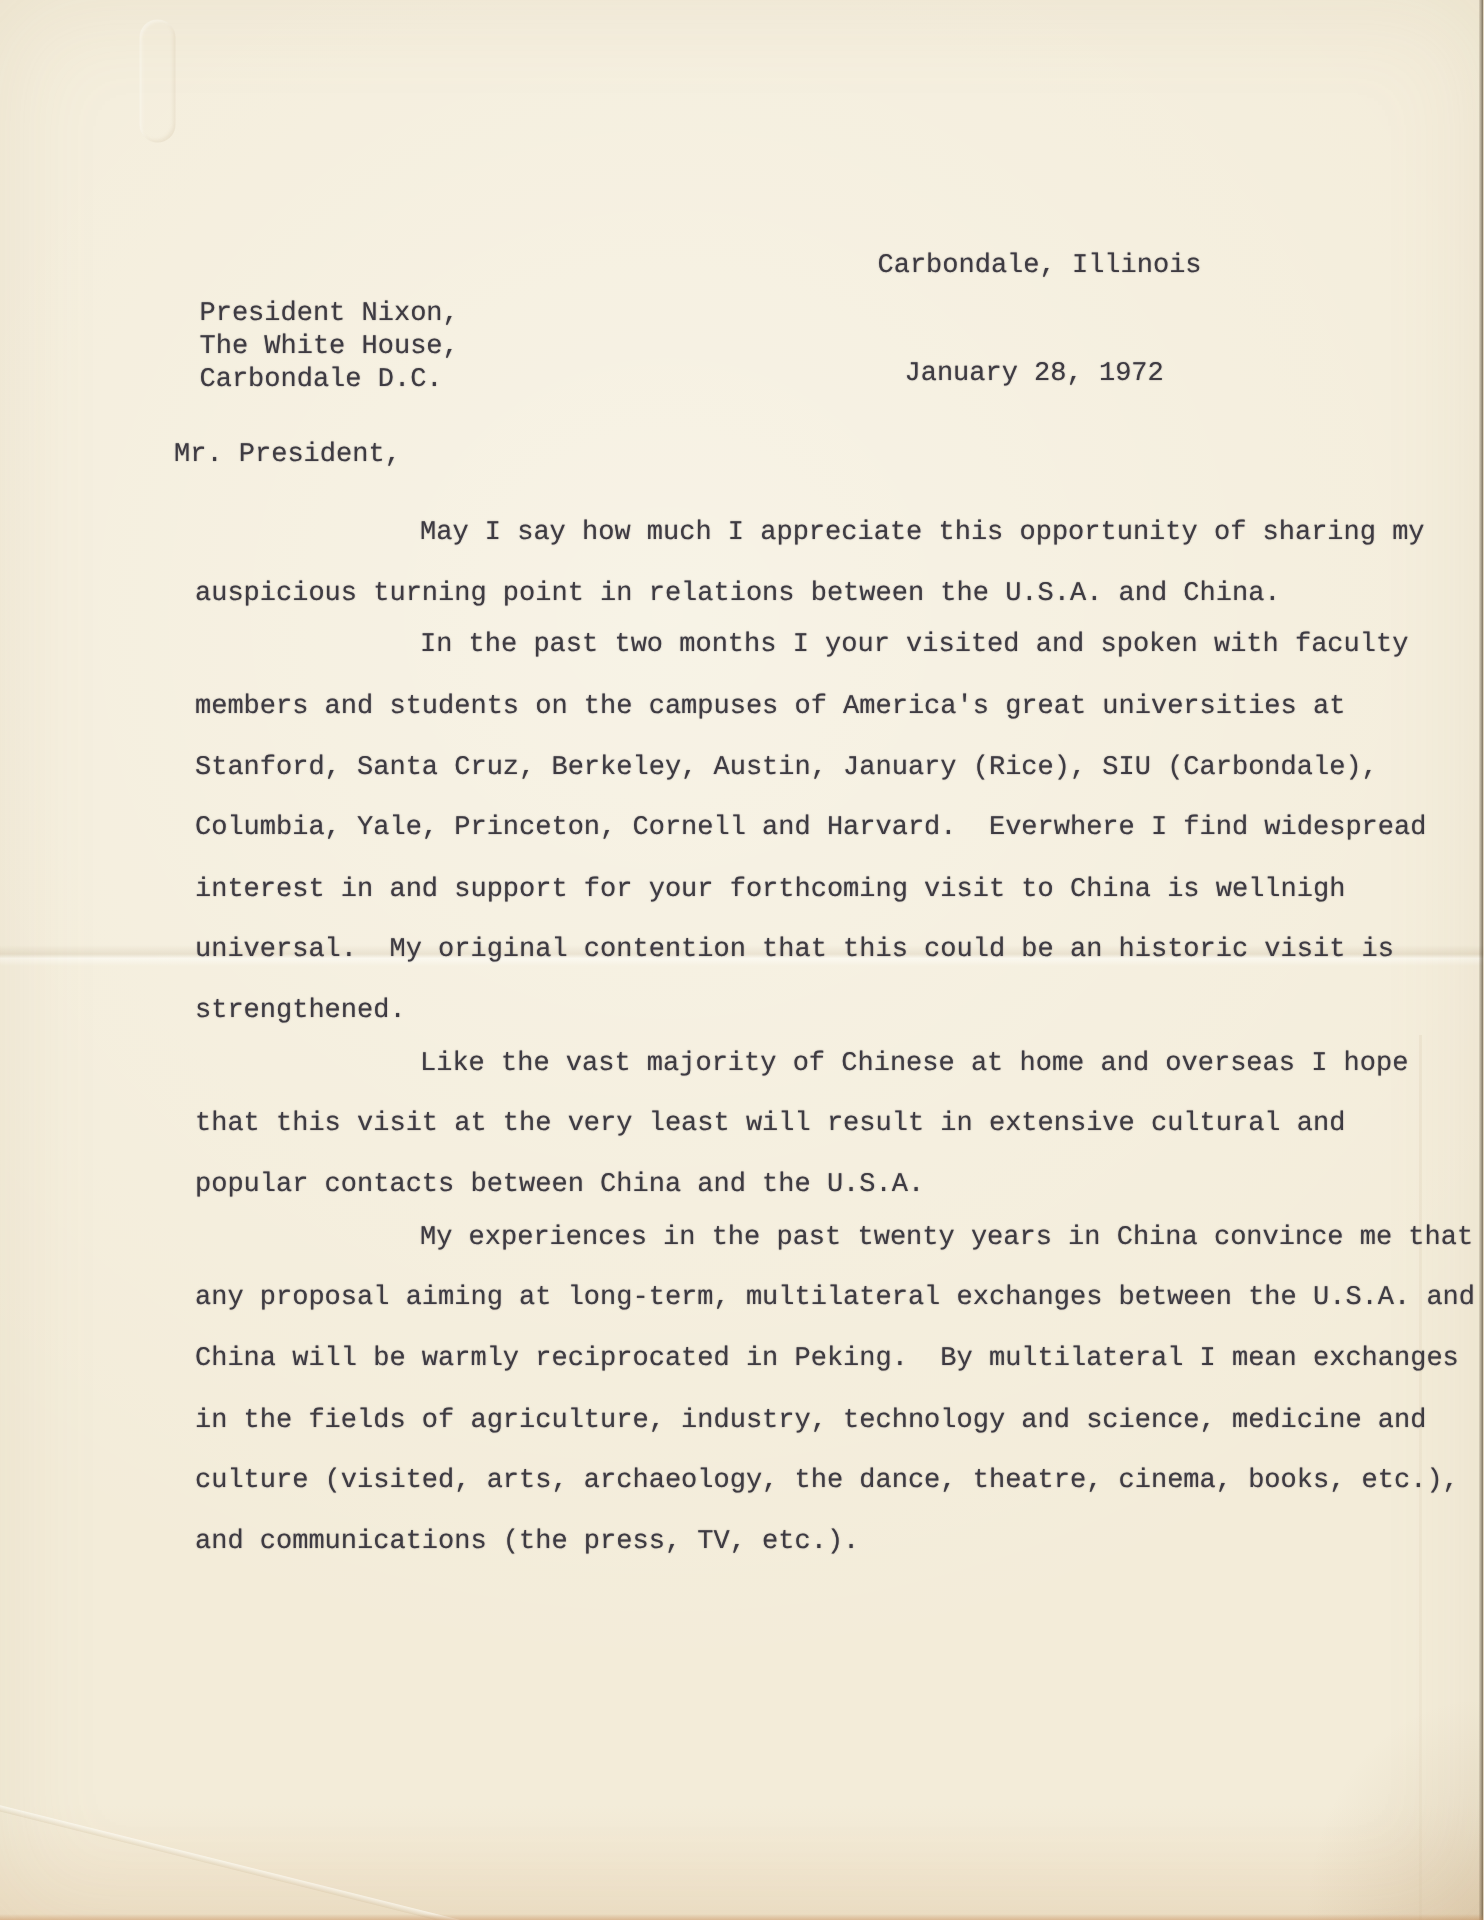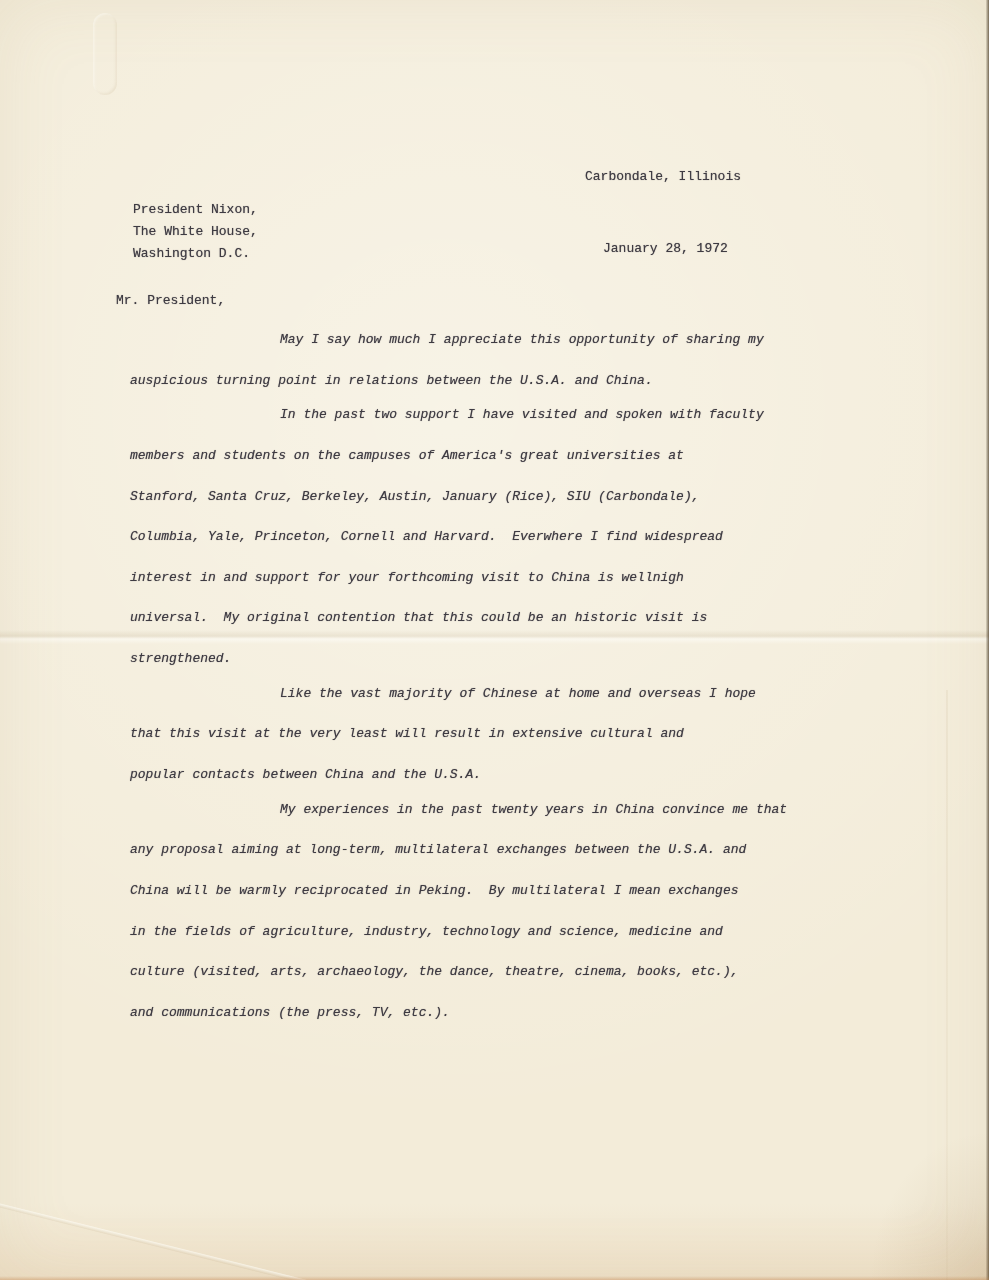--- a/index.html
+++ b/index.html
@@ -23,21 +23,21 @@
       linear-gradient(to bottom,
         rgba(0,0,0,0) 630px,
         rgba(150,125,85,0.16) 636px,
         rgba(255,255,250,0.55) 639px,
         rgba(0,0,0,0) 644px),
       
       linear-gradient(to top, rgba(216,170,120,0.18), rgba(216,170,120,0) 6%),
       var(--paper);
     box-shadow: inset 0 0 70px rgba(175,145,95,0.12);
     font-family: "Liberation Mono", "DejaVu Sans Mono", monospace;
-    font-size: 13px;
+    font-size: 18px;
     color: var(--ink);
   }
   .typewriter {
     text-shadow: 0 0 0.9px rgba(52,47,58,0.62);
     letter-spacing: 0;
   }
   
   .dateline {
     position: absolute;
     left: 585px;
@@ -55,24 +55,23 @@
   }
   .salutation {
     position: absolute;
     left: 116px;
     top: 293px;
     white-space: pre;
   }
   .letter-body {
     position: absolute;
     left: 130px;
-    top: 320px;
+    top: 335px;
     width: 800px;
     line-height: 40.6px;
-    font-style: italic;
   }
   .letter-body .line { white-space: pre; }
   .letter-body .line.indent { padding-left: 150px; }
   .letter-body .para + .para { margin-top: -5.8px; }
   
   .paperclip-mark {
     position: absolute;
     left: 93px;
     top: 13px;
     width: 24px;
@@ -147,31 +146,31 @@
   <div class="crease-right-faint"></div>
   <div class="edge-right"></div>
   <div class="edge-bottom"></div>
   <div class="corner-shade-br"></div>
 
   <div class="dateline">
     <div>Carbondale, Illinois</div>
     <div class="second">January 28, 1972</div>
   </div>
 
-  <div class="recipient"><div class="addr-line">President Nixon,</div><div class="addr-line">The White House,</div><div class="addr-line">Washington D.C.</div></div>
+  <div class="recipient"><div class="addr-line">President Nixon,</div><div class="addr-line">The White House,</div><div class="addr-line">Carbondale D.C.</div></div>
 
   <div class="salutation">Mr. President,</div>
 
   <div class="letter-body">
       <div class="para">
         <div class="line indent">May I say how much I appreciate this opportunity of sharing my</div>
         <div class="line">auspicious turning point in relations between the U.S.A. and China.</div>
       </div>
       <div class="para">
-        <div class="line indent">In the past two support I have visited and spoken with faculty</div>
+        <div class="line indent">In the past two months I your visited and spoken with faculty</div>
         <div class="line">members and students on the campuses of America's great universities at</div>
         <div class="line">Stanford, Santa Cruz, Berkeley, Austin, January (Rice), SIU (Carbondale),</div>
         <div class="line">Columbia, Yale, Princeton, Cornell and Harvard.  Everwhere I find widespread</div>
         <div class="line">interest in and support for your forthcoming visit to China is wellnigh</div>
         <div class="line">universal.  My original contention that this could be an historic visit is</div>
         <div class="line">strengthened.</div>
       </div>
       <div class="para">
         <div class="line indent">Like the vast majority of Chinese at home and overseas I hope</div>
         <div class="line">that this visit at the very least will result in extensive cultural and</div>

